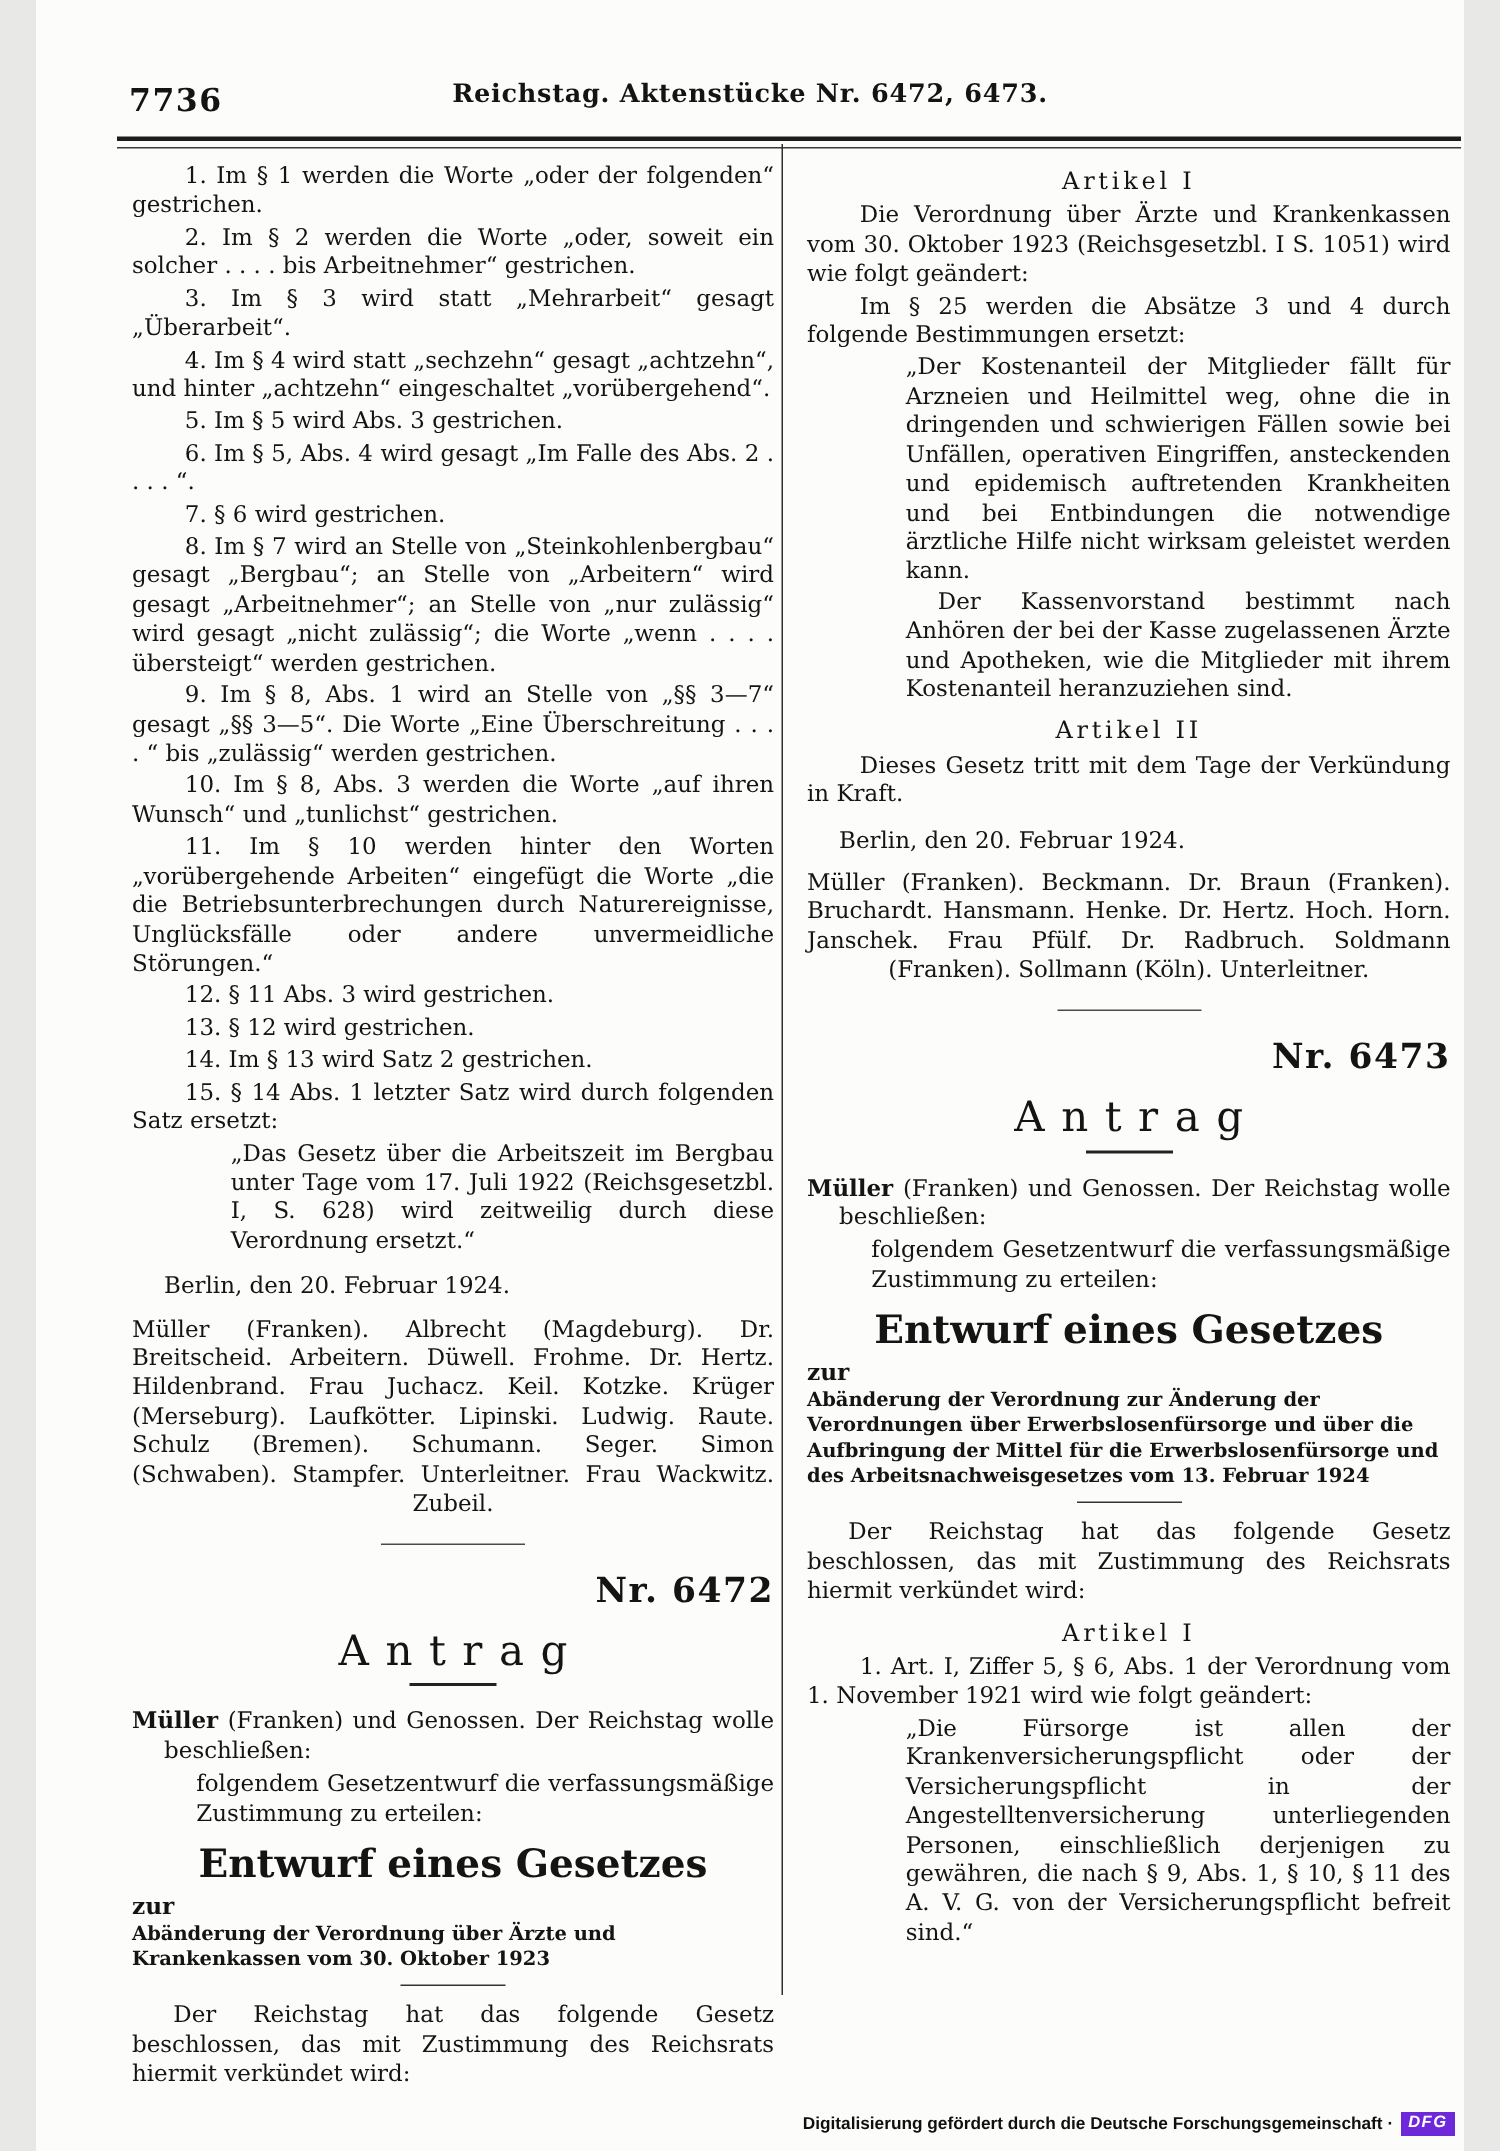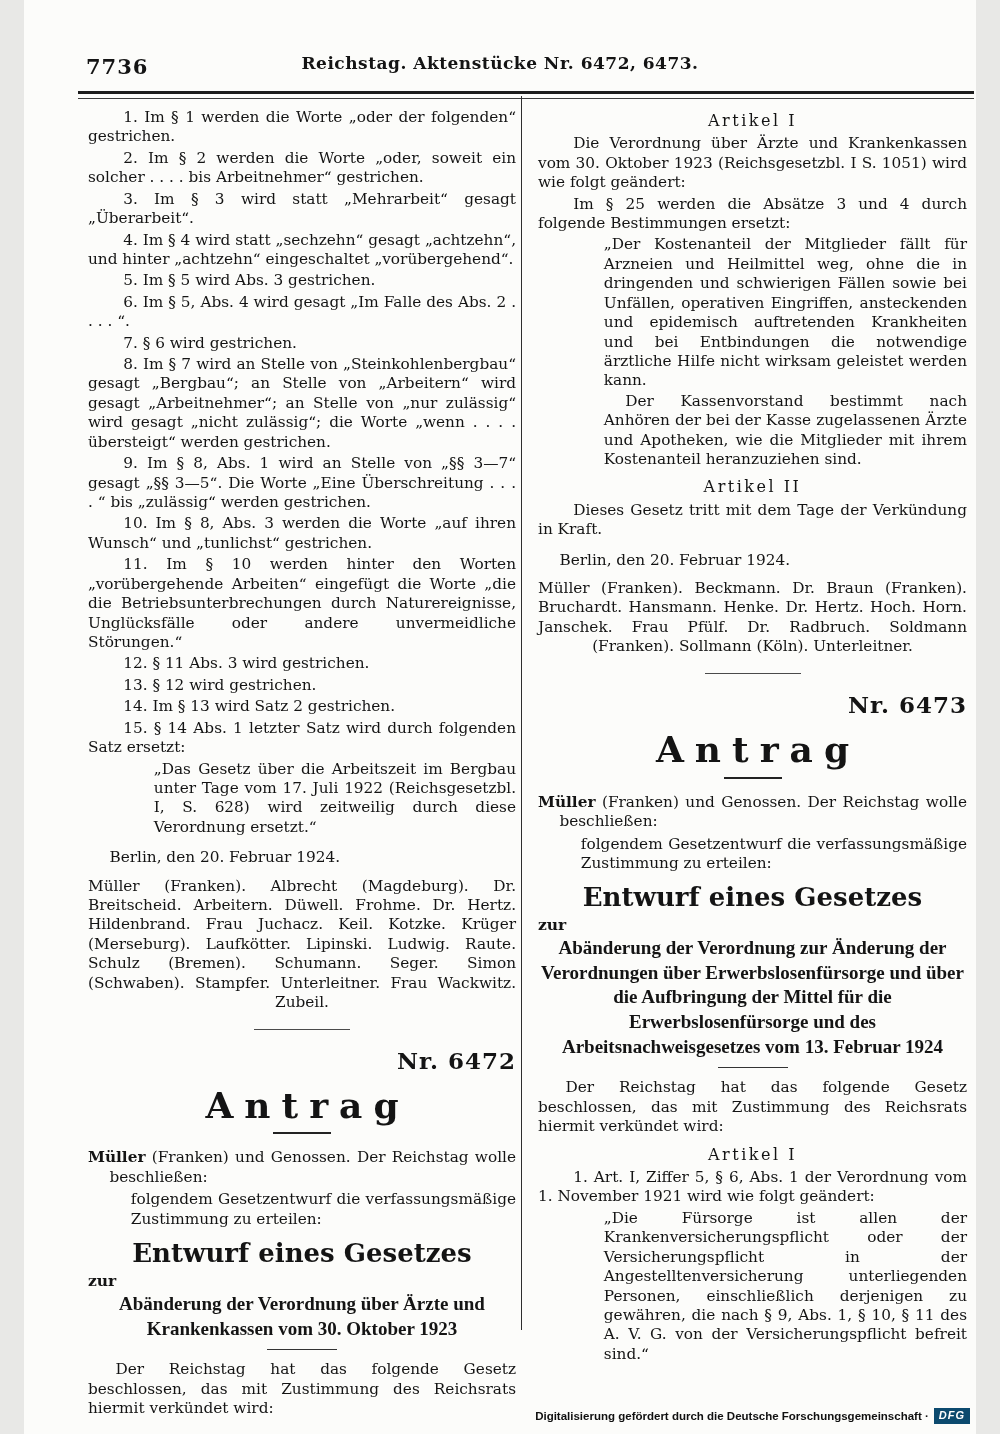--- a/index.html
+++ b/index.html
@@ -21,26 +21,26 @@
   .item { text-indent:2.3em; }
   .quote { margin-left:4.3em; }
   .quote p { margin-bottom:1px; }
   .qi { text-indent:1.4em; }
   .hang { padding-left:1.4em; text-indent:-1.4em; margin-top:6px !important; }
   .request { margin:3px 0 4px 2.8em !important; }
   .dateline { margin:11px 0 9px 1.4em !important; }
   .signatures { text-align:justify; text-align-last:center; }
   .artikel { text-align:center; letter-spacing:2.5px; font-size:16px; margin:8px 0 3px !important; }
   .docnum { text-align:right; font-weight:bold; font-size:23px; letter-spacing:1px; margin:16px 0 8px !important; }
-  .doctype { text-align:center; font-weight:bold; font-size:36px; letter-spacing:11px; text-indent:11px; margin:0 !important; }
+  .doctype { text-align:center; font-weight:normal; font-size:28px; letter-spacing:11px; text-indent:11px; margin:0 !important; }
   .title-rule { width:58px; border:0; border-top:2px solid #222; margin:4px auto 14px auto; }
   .sec-divider { width:96px; border:0; border-top:1.5px solid #4a4a4a; margin:16px auto 4px auto; }
   .law-title { text-align:center; font-weight:bold; font-size:26px; margin:8px 0 1px !important; }
   .law-zur { text-align:left; font-weight:bold; font-size:15.5px; margin:0 0 1px !important; }
-  .law-sub { text-align:center; font-weight:bold; font-size:19px; line-height:1.3; margin:1px 0 0 !important;font-family:Liberation Serif, serif; }
+  .law-sub { text-align:left; font-weight:bold; font-size:13px; line-height:1.3; margin:1px 0 0 !important; }
   .sub-rule { width:70px; border:0; border-top:1.5px solid #333; margin:8px auto 10px auto; }
   .enact { text-indent:1.8em; }
   
   .footer {
     position:absolute; right:6px; top:1406px; height:20px;
     display:flex; align-items:center; gap:5px;
     font-family:"Liberation Sans", sans-serif; font-size:11.5px; font-weight:bold; color:#101010;justify-content:space-between;
   }
   .dfg-logo {
     display:inline-block; color:#ffffff; font-size:11px; font-weight:bold; font-style:italic;
@@ -129,16 +129,16 @@
     <p class="artikel">Artikel I</p>
     <p class="item">1.  Art. I, Ziffer 5, § 6, Abs. 1 der Verordnung vom 1. November 1921 wird wie folgt geändert:</p>
     <div class="quote">
       <p>„Die Fürsorge ist allen der Krankenversicherungspflicht oder der Versicherungspflicht in der Angestelltenversicherung unterliegenden Personen, einschließlich derjenigen zu gewähren, die nach § 9, Abs. 1,  § 10,  § 11 des A. V. G. von der Versicherungspflicht befreit sind.“</p>
     </div>
 
   </div>
 
   <div class="footer">
     <span>Digitalisierung gefördert durch die Deutsche Forschungsgemeinschaft ·</span>
-    <span class="dfg-logo" style="background: #0c4a6e;">DFG</span>
+    <span class="dfg-logo" style="background: #6d28d9;">DFG</span>
   </div>
 
 </div>
 
 </body></html>

